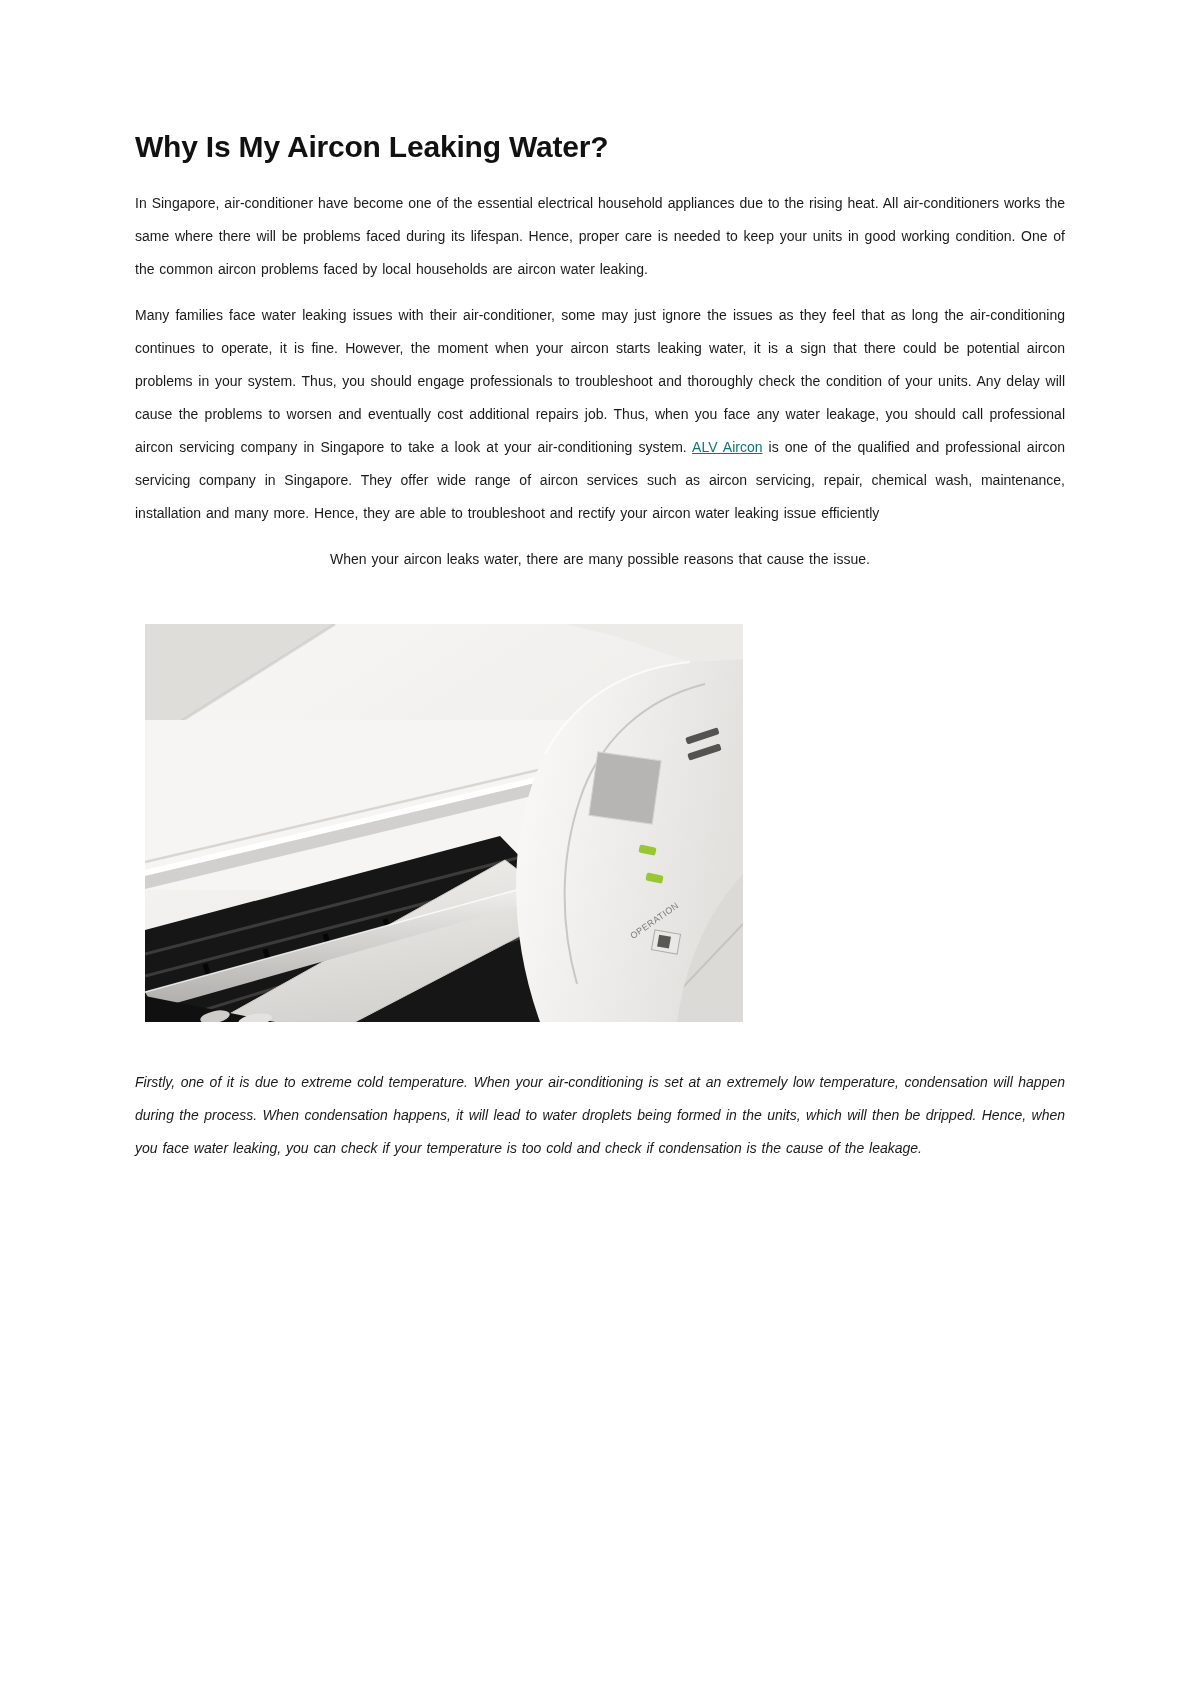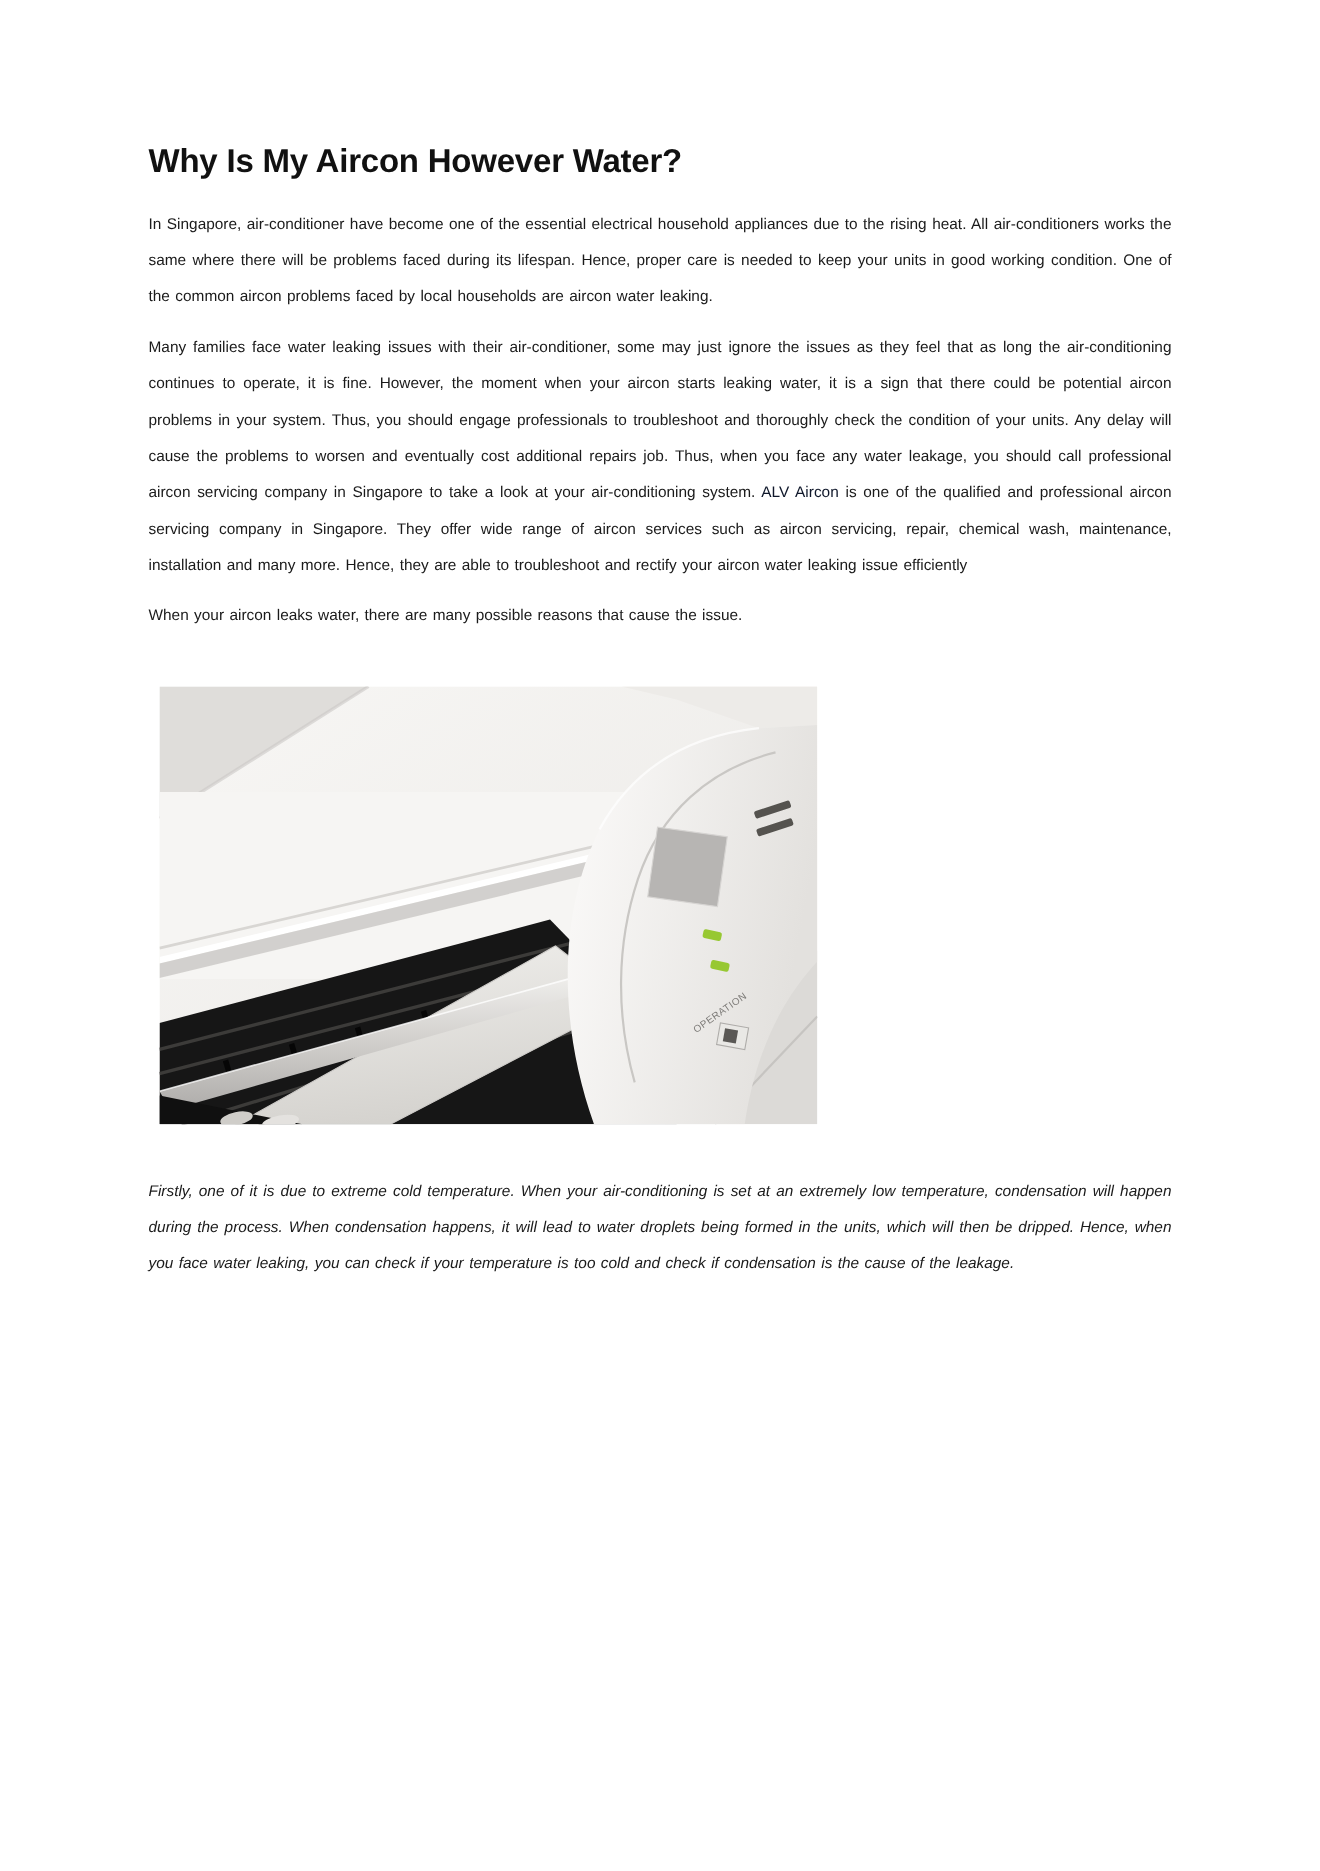--- a/index.html
+++ b/index.html
@@ -27,24 +27,25 @@
     letter-spacing: -0.2px;
   }
   p.body-text {
     font-size: 14px;
     line-height: 33px;
     text-align: justify;
     margin: 0 0 13px 0;
     word-spacing: 1px;
   }
   p.intro-line {
-    text-align: left;
+    text-align: center;
   }
   a.doc-link {
-    color: #0f172a;
+    color: #0f766e;
+    text-decoration: underline;
     cursor: pointer;
   }
   figure.photo-figure {
     margin: 48px 0 0 10px;
     padding: 0;
     width: 598px;
     height: 398px;
   }
   figure.photo-figure svg {
     display: block;
@@ -52,21 +53,21 @@
   p.after-photo {
     margin-top: 44px;
     font-style: italic;
   }
 </style>
 </head>
 <body>
 
 <div class="page">
 
-  <h1 class="doc-title">Why Is My Aircon However Water?</h1>
+  <h1 class="doc-title">Why Is My Aircon Leaking Water?</h1>
 
   <p class="body-text">In Singapore, air-conditioner have become one of the essential electrical household appliances due to the rising heat. All air-conditioners works the same where there will be problems faced during its lifespan. Hence, proper care is needed to keep your units in good working condition. One of the common aircon problems faced by local households are aircon water leaking.</p>
 
   <p class="body-text"><span>Many families face water leaking issues with their air-conditioner, some may just ignore the issues as they feel that as long the air-conditioning continues to operate, it is fine. However, the moment when your aircon starts leaking water, it is a sign that there could be potential aircon problems in your system. Thus, you should engage professionals to troubleshoot and thoroughly check the condition of your units.  Any delay will cause the problems to worsen and eventually cost additional repairs job. Thus, when you face any water leakage, you should call professional aircon servicing company in Singapore to take a look at your air-conditioning system. </span><a class="doc-link">ALV Aircon</a><span> is one of the qualified and professional aircon servicing company in Singapore. They offer wide range of aircon services such as aircon servicing, repair, chemical wash, maintenance, installation and many more. Hence, they are able to troubleshoot and rectify your aircon water leaking issue efficiently</span></p>
 
   <p class="body-text intro-line">When your aircon leaks water, there are many possible reasons that cause the issue.</p>
 
   <figure class="photo-figure">
     <svg width="598" height="398" viewBox="0 0 598 398" xmlns="http://www.w3.org/2000/svg" role="img" aria-label="white split air conditioner indoor unit">
       <defs>

